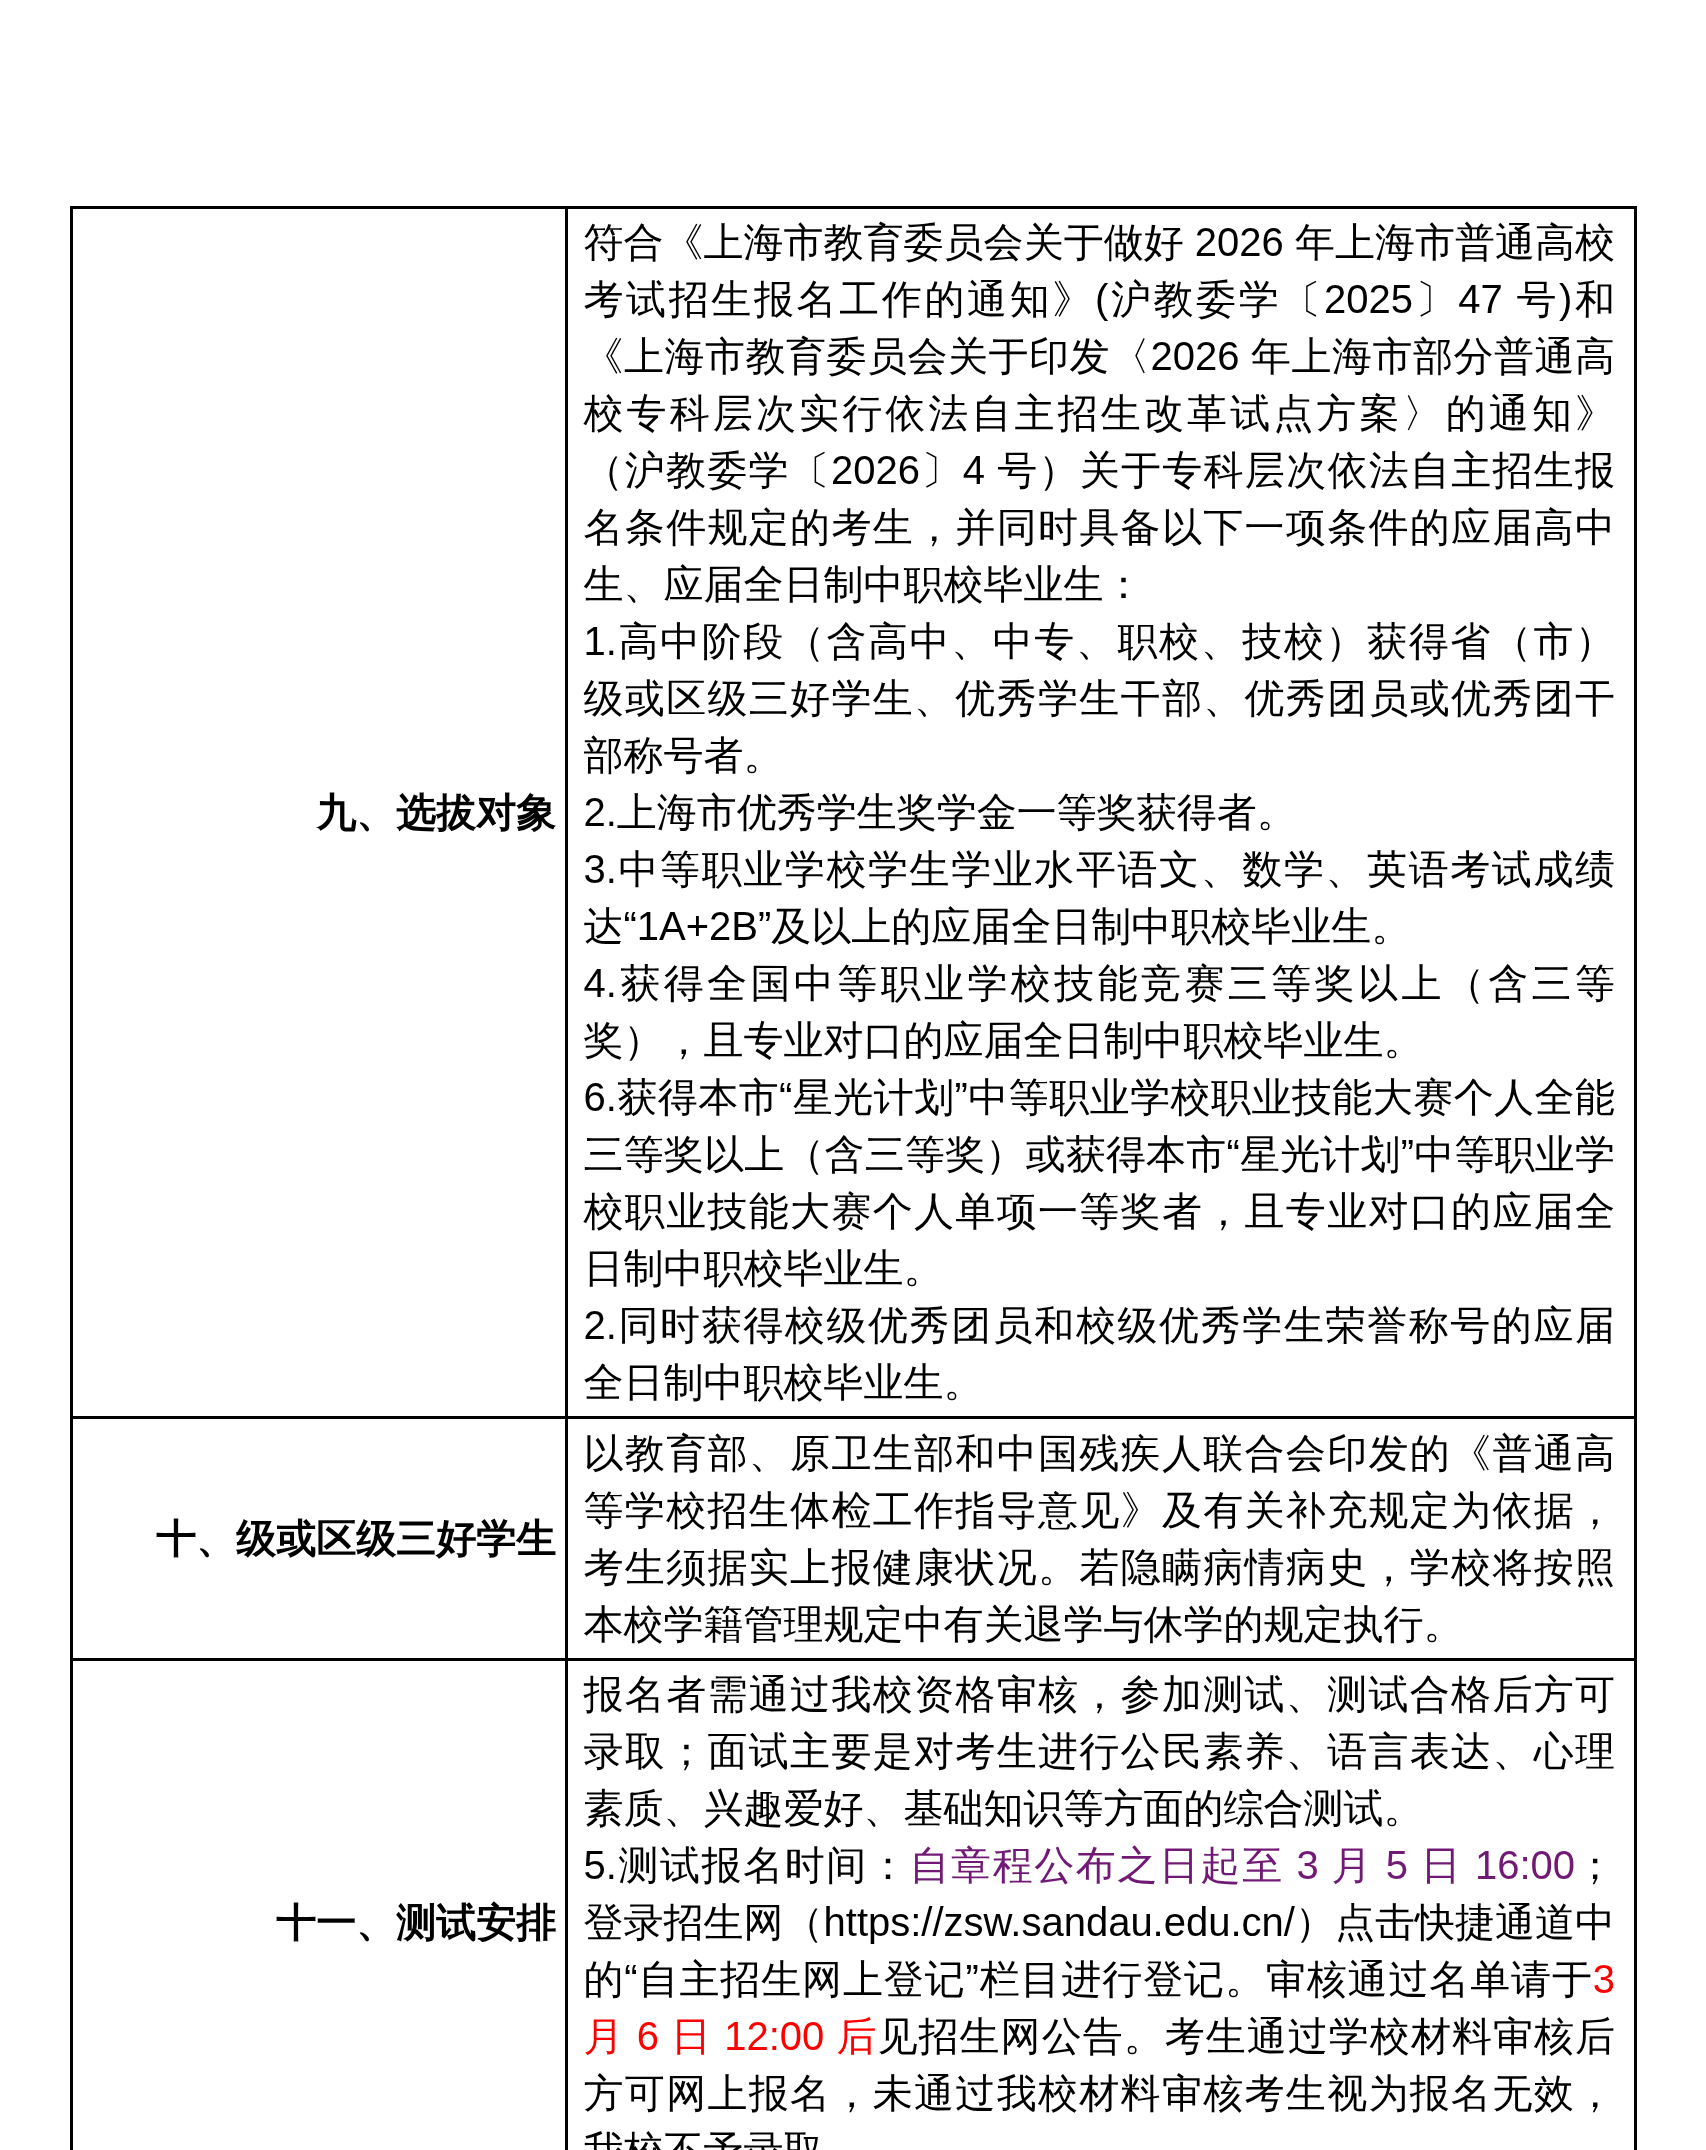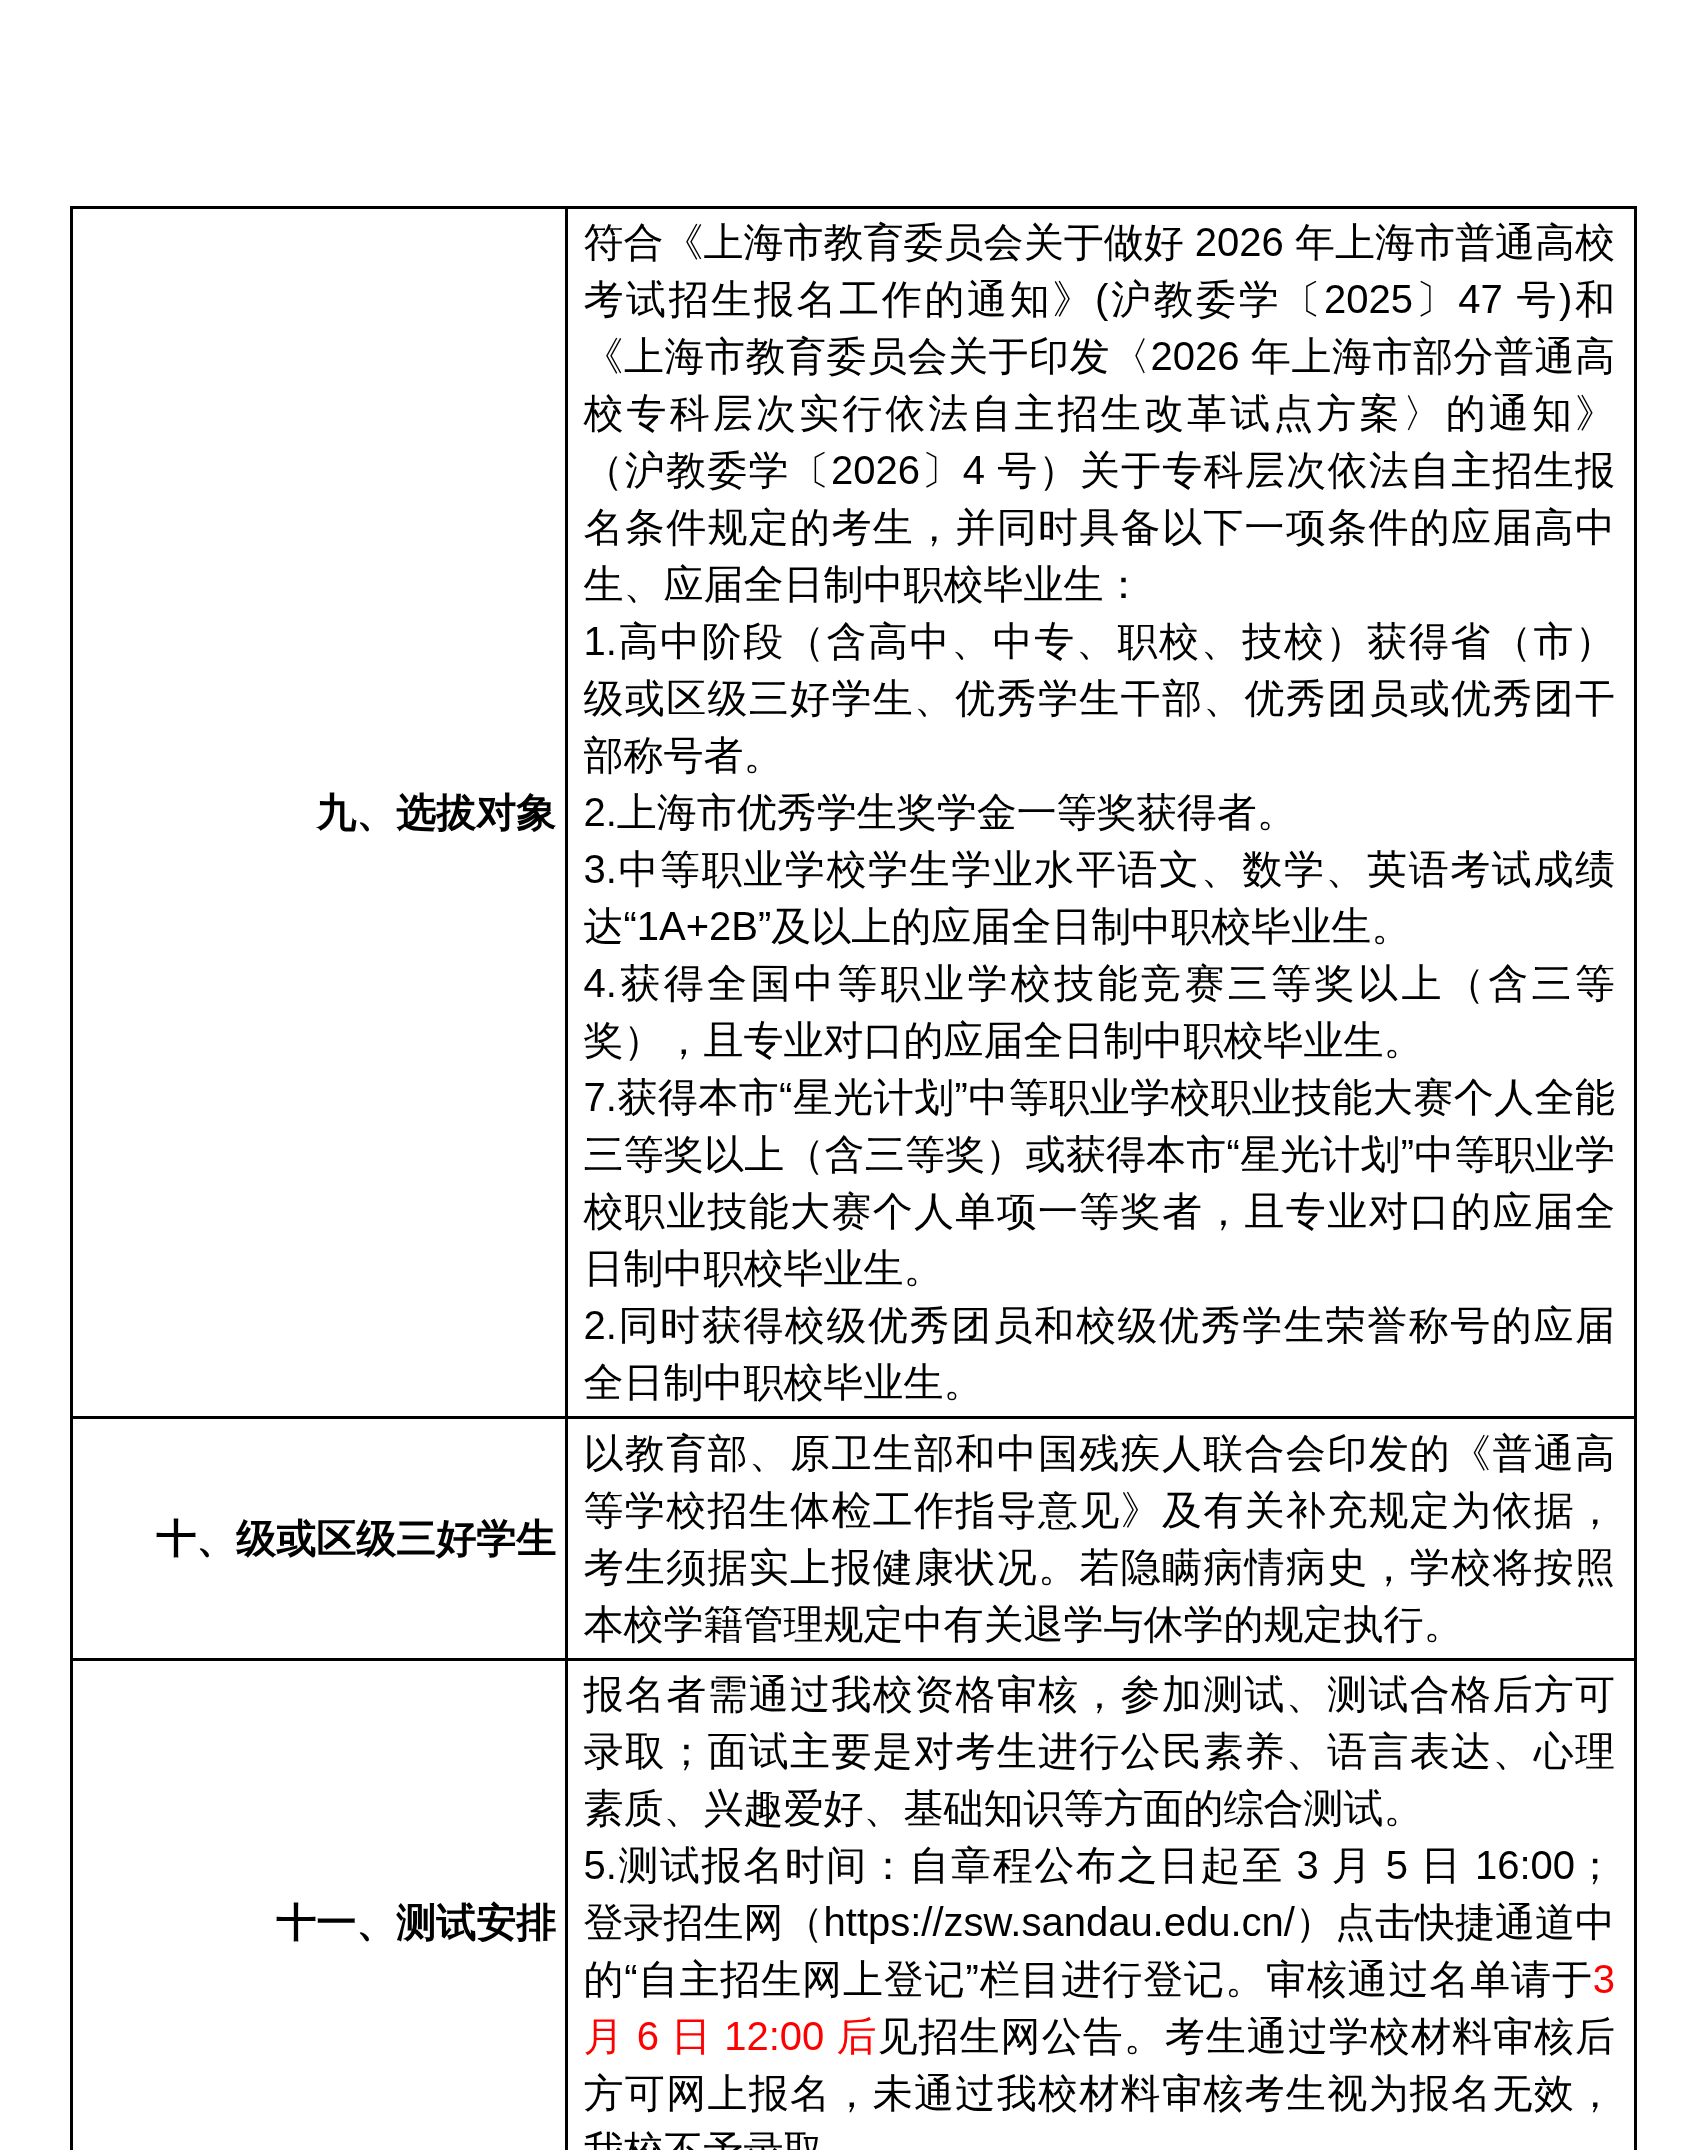--- a/index.html
+++ b/index.html
@@ -61,32 +61,32 @@
 <table class="doc-table">
   <tbody>
     <tr class="row-selection">
       <td class="header-cell">九、选拔对象</td>
       <td class="content-cell">
           <p class="para"><span>符合《上海市教育委员会关于做好 2026 年上海市普通高校考试招生报名工作的通知》(沪教委学〔2025〕47 号)和《上海市教育委员会关于印发〈2026 年上海市部分普通高校专科层次实行依法自主招生改革试点方案〉的通知》 （沪教委学〔2026〕4 号）关于专科层次依法自主招生报名条件规定的考生，并同时具备以下一项条件的应届高中生、应届全日制中职校毕业生：</span></p>
           <p class="para"><span>1.高中阶段（含高中、中专、职校、技校）获得省（市）级或区级三好学生、优秀学生干部、优秀团员或优秀团干部称号者。</span></p>
           <p class="para"><span>2.上海市优秀学生奖学金一等奖获得者。</span></p>
           <p class="para"><span>3.中等职业学校学生学业水平语文、数学、英语考试成绩达“1A+2B”及以上的应届全日制中职校毕业生。</span></p>
           <p class="para"><span>4.获得全国中等职业学校技能竞赛三等奖以上（含三等奖），且专业对口的应届全日制中职校毕业生。</span></p>
-          <p class="para"><span>7.获得本市“星光计划”中等职业学校职业技能大赛个人全能三等奖以上（含三等奖）或获得本市“星光计划”中等职业学校职业技能大赛个人单项一等奖者，且专业对口的应届全日制中职校毕业生。</span></p>
+          <p class="para"><span>6.获得本市“星光计划”中等职业学校职业技能大赛个人全能三等奖以上（含三等奖）或获得本市“星光计划”中等职业学校职业技能大赛个人单项一等奖者，且专业对口的应届全日制中职校毕业生。</span></p>
           <p class="para"><span>2.同时获得校级优秀团员和校级优秀学生荣誉称号的应届全日制中职校毕业生。</span></p>
         </td>
     </tr>
     <tr class="row-health">
       <td class="header-cell">十、级或区级三好学生</td>
       <td class="content-cell">
           <p class="para"><span>以教育部、原卫生部和中国残疾人联合会印发的《普通高等学校招生体检工作指导意见》及有关补充规定为依据，考生须据实上报健康状况。若隐瞒病情病史，学校将按照本校学籍管理规定中有关退学与休学的规定执行。</span></p>
         </td>
     </tr>
     <tr class="row-test">
       <td class="header-cell">十一、测试安排</td>
       <td class="content-cell">
           <p class="para"><span>报名者需通过我校资格审核，参加测试、测试合格后方可录取；面试主要是对考生进行公民素养、语言表达、心理素质、兴趣爱好、基础知识等方面的综合测试。</span></p>
-          <p class="para"><span>5.测试报名时间：</span><span style="color: #000000;">自章程公布之日起至 3 月 5 日 16:00</span><span>；登录招生网（https://zsw.sandau.edu.cn/）点击快捷通道中的“自主招生网上登记”栏目进行登记。审核通过名单请于</span><span style="color: rgb(255, 0, 0);">3 月 6 日 12:00 后</span><span>见招生网公告。考生通过学校材料审核后方可网上报名，未通过我校材料审核考生视为报名无效，我校不予录取。</span></p>
+          <p class="para"><span>5.测试报名时间：</span><span style="color: #701a75;">自章程公布之日起至 3 月 5 日 16:00</span><span>；登录招生网（https://zsw.sandau.edu.cn/）点击快捷通道中的“自主招生网上登记”栏目进行登记。审核通过名单请于</span><span style="color: rgb(255, 0, 0);">3 月 6 日 12:00 后</span><span>见招生网公告。考生通过学校材料审核后方可网上报名，未通过我校材料审核考生视为报名无效，我校不予录取。</span></p>
         </td>
     </tr>
   </tbody>
 </table>
 
 
 </body></html>

